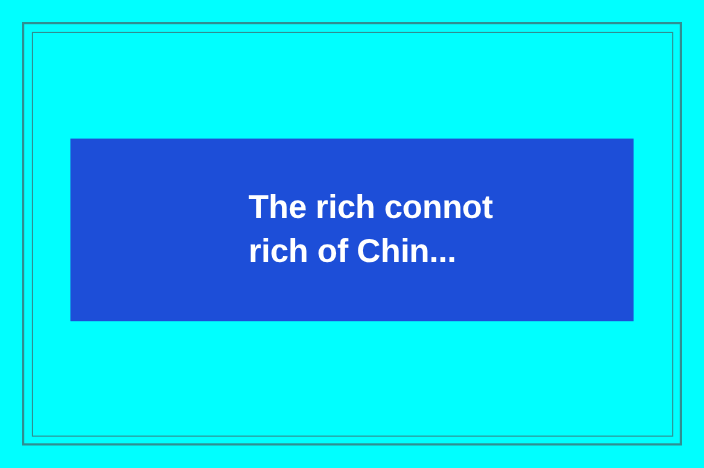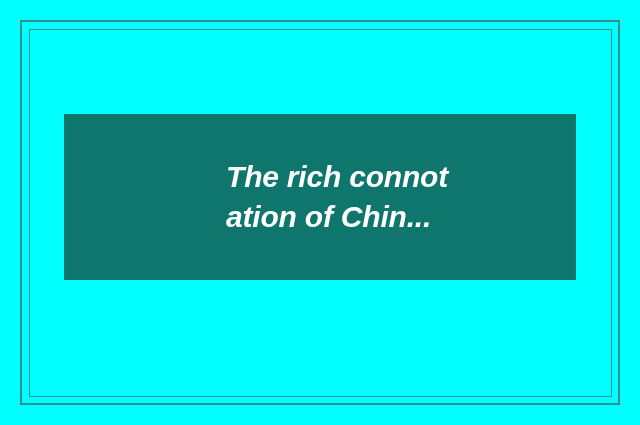--- a/index.html
+++ b/index.html
@@ -45,32 +45,31 @@
     box-sizing: border-box;
     border: 1px solid #2f8f92;
     background: transparent;
     pointer-events: none;
   }
 
   
   #text-panel {
     position: absolute;
     left: 64px;
-    top: 114px;
+    top: 126px;
     width: 512px;
     height: 166px;
-    background: #0f766e;
+    background: #1d4ed8;
     display: flex;
     flex-direction: column;
     align-items: flex-start;
     justify-content: center;
     box-sizing: border-box;
     padding-left: 162px;
     padding-right: 20px;
-    font-style: italic;
   }
 
   .headline-line {
     display: block;
     color: #ffffff;
     font-family: "Liberation Sans", sans-serif;
     font-size: 30px;
     font-weight: bold;
     line-height: 40px;
     letter-spacing: -0.2px;
@@ -81,16 +80,16 @@
 </head>
 <body>
 
 <div id="canvas">
 
   <div id="outer-frame"></div>
   <div id="inner-frame"></div>
 
   <div id="text-panel">
     <span class="headline-line">The rich connot</span>
-    <span class="headline-line">ation of Chin...</span>
+    <span class="headline-line">rich of Chin...</span>
   </div>
 
 </div>
 
 </body></html>

